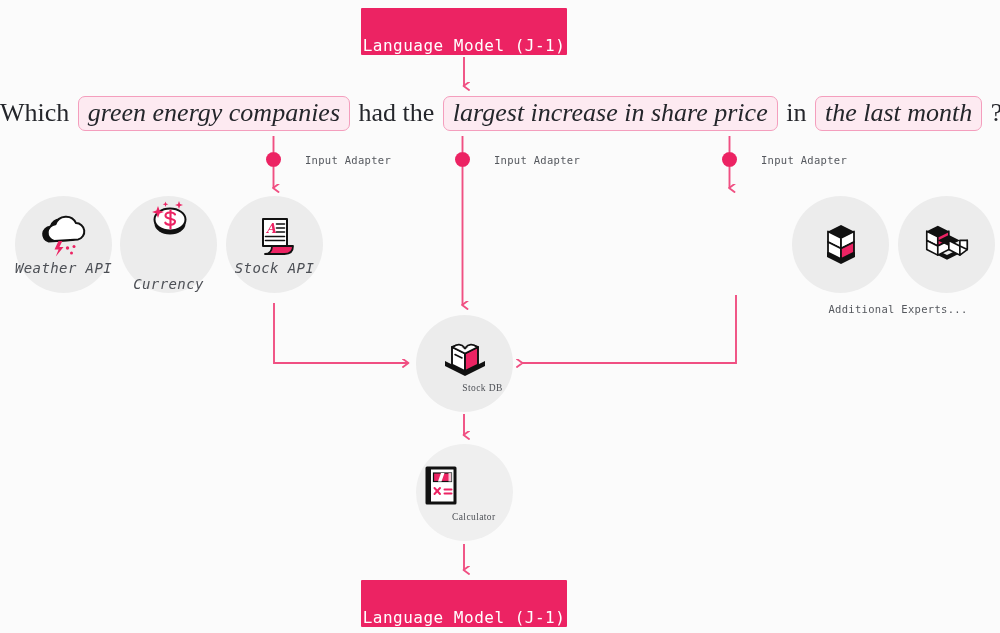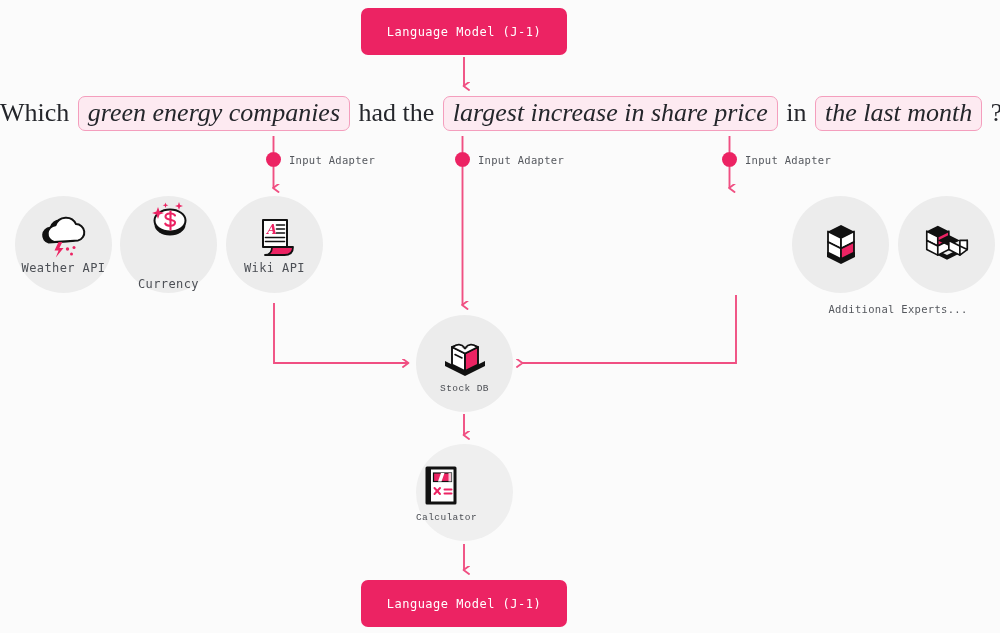--- a/index.html
+++ b/index.html
@@ -8,26 +8,26 @@
     background:#fbfbfb;
     font-family:"DejaVu Sans Mono", monospace;
     overflow:hidden;
     position:relative;
   }
   #stage{position:absolute;inset:0;}
 
   
   .lm-pill{
     position:absolute;
-    display:flex;align-items:center;justify-content:center;
+    display:flex;align-items:flex-end;justify-content:center;
     background:#ec2363;
     color:#ffffff;
-    border-radius:7px;
-    font-family:"DejaVu Sans Mono", monospace;
-    font-size:12px;
+    border-radius:1px;
+    font-family:"DejaVu Sans Mono", monospace;
+    font-size:16px;
     letter-spacing:.5px;
     white-space:nowrap;
   }
   #lm-top{left:361px;top:8px;width:206px;height:47px;}
   #lm-bottom{left:361px;top:580px;width:206px;height:47px;}
 
   
   #query{
     position:absolute;
     left:0;right:0;top:96px;
@@ -51,63 +51,63 @@
   }
 
   
   .adapter{position:absolute;display:flex;align-items:center;gap:8px;}
   .adapter .dot{
     width:15px;height:15px;border-radius:50%;
     background:#ec2363;flex:0 0 auto;
   }
   .adapter .lbl{
     font-family:"DejaVu Sans Mono", monospace;
-    font-size:10.5px;color:#55585e;letter-spacing:.3px;white-space:nowrap;
+    font-size:10.5px;color:#55585e;letter-spacing:.3px;white-space:nowrap;margin-left:16px;
   }
   #adapter-1{left:266px;top:152px;}
   #adapter-2{left:455px;top:152px;}
   #adapter-3{left:722px;top:152px;}
 
   
   .expert{
     position:absolute;
     width:97px;height:97px;border-radius:50%;
     background:#ececec;
     display:flex;flex-direction:column;align-items:center;justify-content:center;
   }
   .expert .glyph{
     width:46px;height:44px;
     display:flex;align-items:center;justify-content:center;
     margin-bottom:2px;
   }
   .expert .name{
     font-family:"DejaVu Sans Mono", monospace;
-    font-size:12px;color:#4c4f55;letter-spacing:.4px;white-space:nowrap;
+    font-size:14px;color:#4c4f55;letter-spacing:.4px;white-space:nowrap;font-style:italic;
   }
   .expert.nolabel .glyph{margin-bottom:0;}
 
   #exp-weather {left:15px;  top:196px;}
   #exp-currency{left:120px; top:196px;gap:33px;}
   #exp-wiki    {left:226px; top:196px;}
   #exp-calendar{left:686px; top:196px;}
   #exp-extra1  {left:792px; top:196px;}
   #exp-extra2  {left:898px; top:196px;}
 
   #exp-stock{
     position:absolute;left:416px;top:315px;width:97px;height:97px;border-radius:50%;
     background:#ececec;display:flex;flex-direction:column;align-items:center;justify-content:center;
   }
   #exp-calc{
     position:absolute;left:416px;top:444px;width:97px;height:97px;border-radius:50%;
     background:#efefef;display:flex;flex-direction:column;align-items:flex-start;justify-content:center;
   }
   #exp-stock .glyph,#exp-calc .glyph{width:50px;height:46px;display:flex;align-items:center;justify-content:center;margin-bottom:3px;}
   #exp-stock .name,#exp-calc .name{
-    font-family:Liberation Mono, monospace;
-    font-size:9.5px;color:#4c4f55;letter-spacing:.4px;white-space:nowrap;
+    font-family:Liberation Serif, serif;
+    font-size:9.5px;color:#4c4f55;letter-spacing:.4px;white-space:nowrap;margin-left:36px;
   }
 
   #additional-label{
     position:absolute;left:790px;top:303px;width:216px;text-align:center;
     font-family:"DejaVu Sans Mono", monospace;
     font-size:10.5px;color:#55585e;letter-spacing:.3px;white-space:nowrap;
   }
 
   
   #wires{position:absolute;left:0;top:0;width:1000px;height:633px;pointer-events:none;}
@@ -216,21 +216,21 @@
         <g stroke="#111" stroke-width="1.6" stroke-linecap="round">
           <line x1="24.5" y1="9" x2="32.5" y2="9"></line>
           <line x1="24.5" y1="13" x2="32.5" y2="13"></line>
           <line x1="24.5" y1="17" x2="32.5" y2="17"></line>
           <line x1="13.5" y1="21.5" x2="32.5" y2="21.5"></line>
           <line x1="13.5" y1="25.5" x2="32.5" y2="25.5"></line>
         </g>
         <path d="M20,31 L41,31 c0,6 -4,8 -8.5,8 L13,39 c4,0 7,-3 7,-8 z" fill="#ec2363" stroke="#111" stroke-width="1.8" stroke-linejoin="round"></path>
       </svg>
     </span>
-    <span class="name">Wiki API</span>
+    <span class="name">Stock API</span>
   </div>
 
 
   <div class="expert nolabel" id="exp-extra1">
     <span class="glyph">
       <svg width="46" height="48" viewBox="0 0 46 48">
         <path d="M23,38 L37,31 L37,36 L23,43 L9,36 L9,31 z" fill="#111"></path>
         <path d="M23,4 L36,10.5 L23,17 L10,10.5 z" fill="#111"></path>
         <path d="M10,10.5 L23,17 L23,27.5 L10,21 z" fill="#ffffff" stroke="#111" stroke-width="1.8" stroke-linejoin="round"></path>
         <path d="M36,10.5 L23,17 L23,27.5 L36,21 z" fill="#ffffff" stroke="#111" stroke-width="1.8" stroke-linejoin="round"></path>

